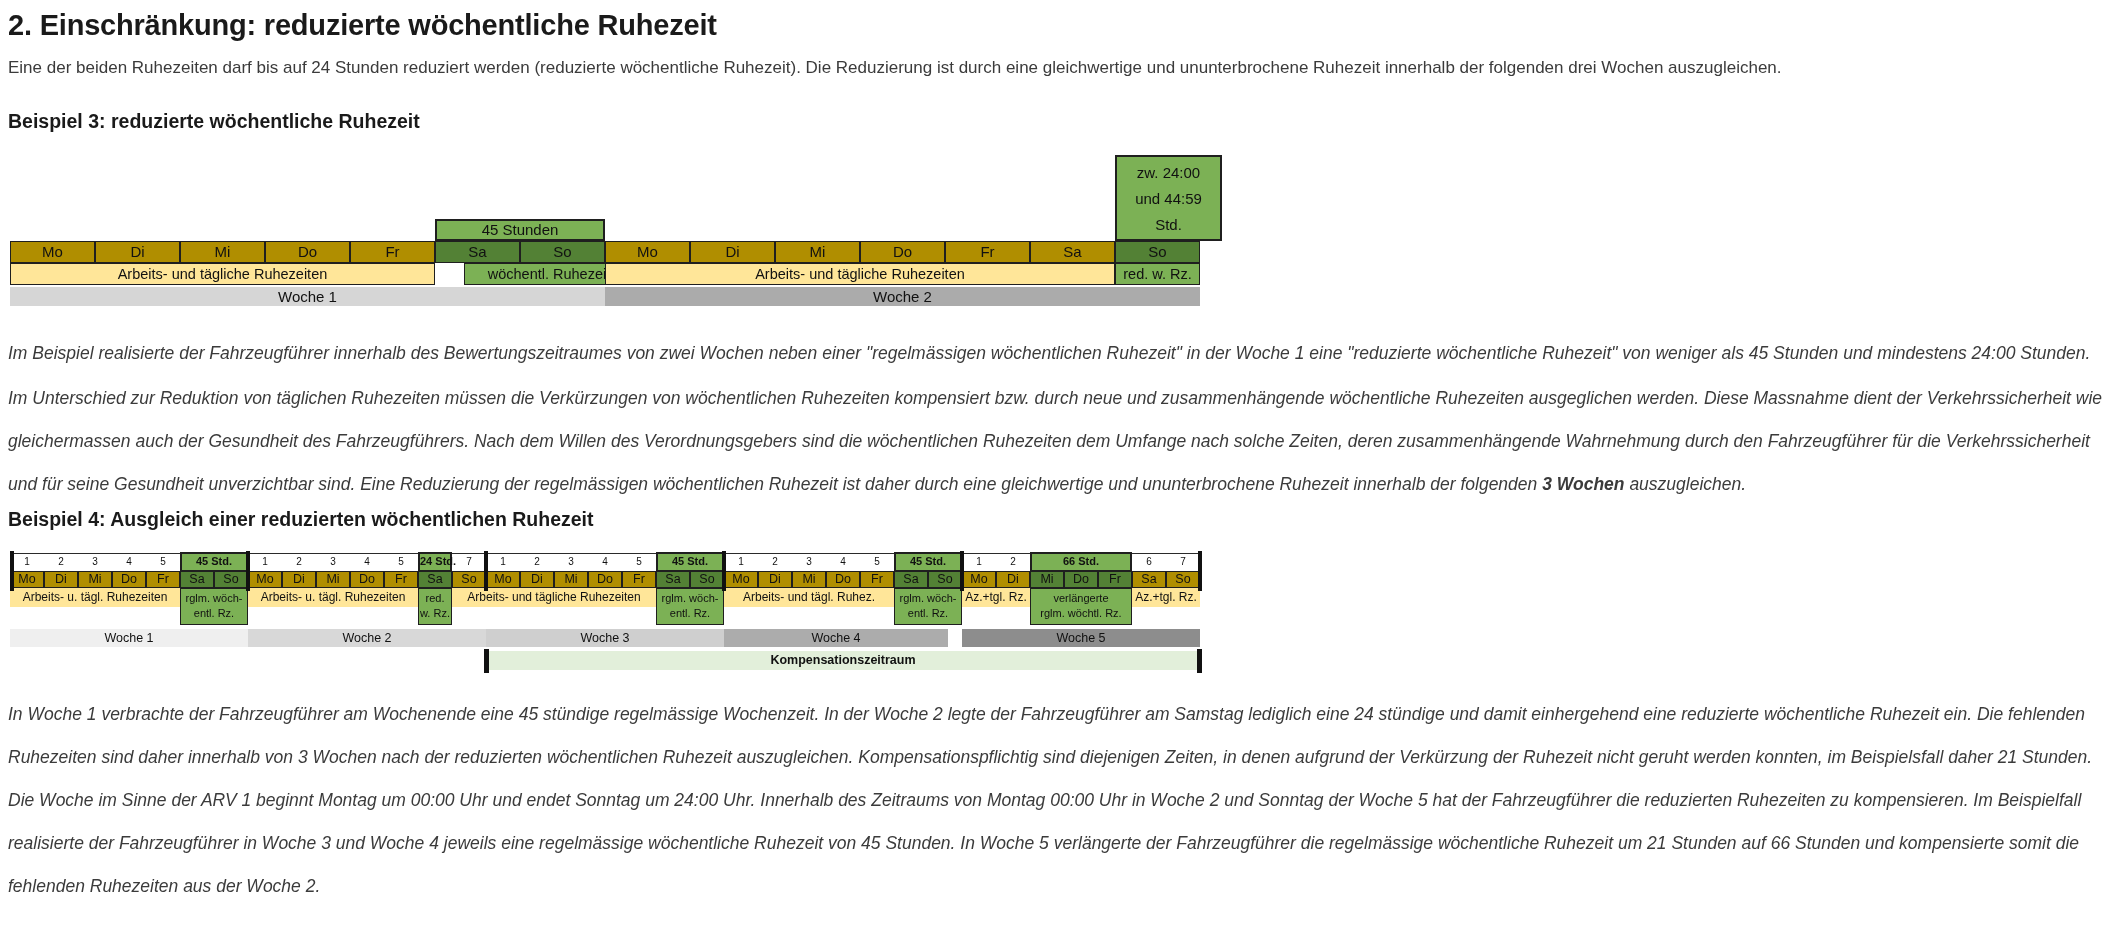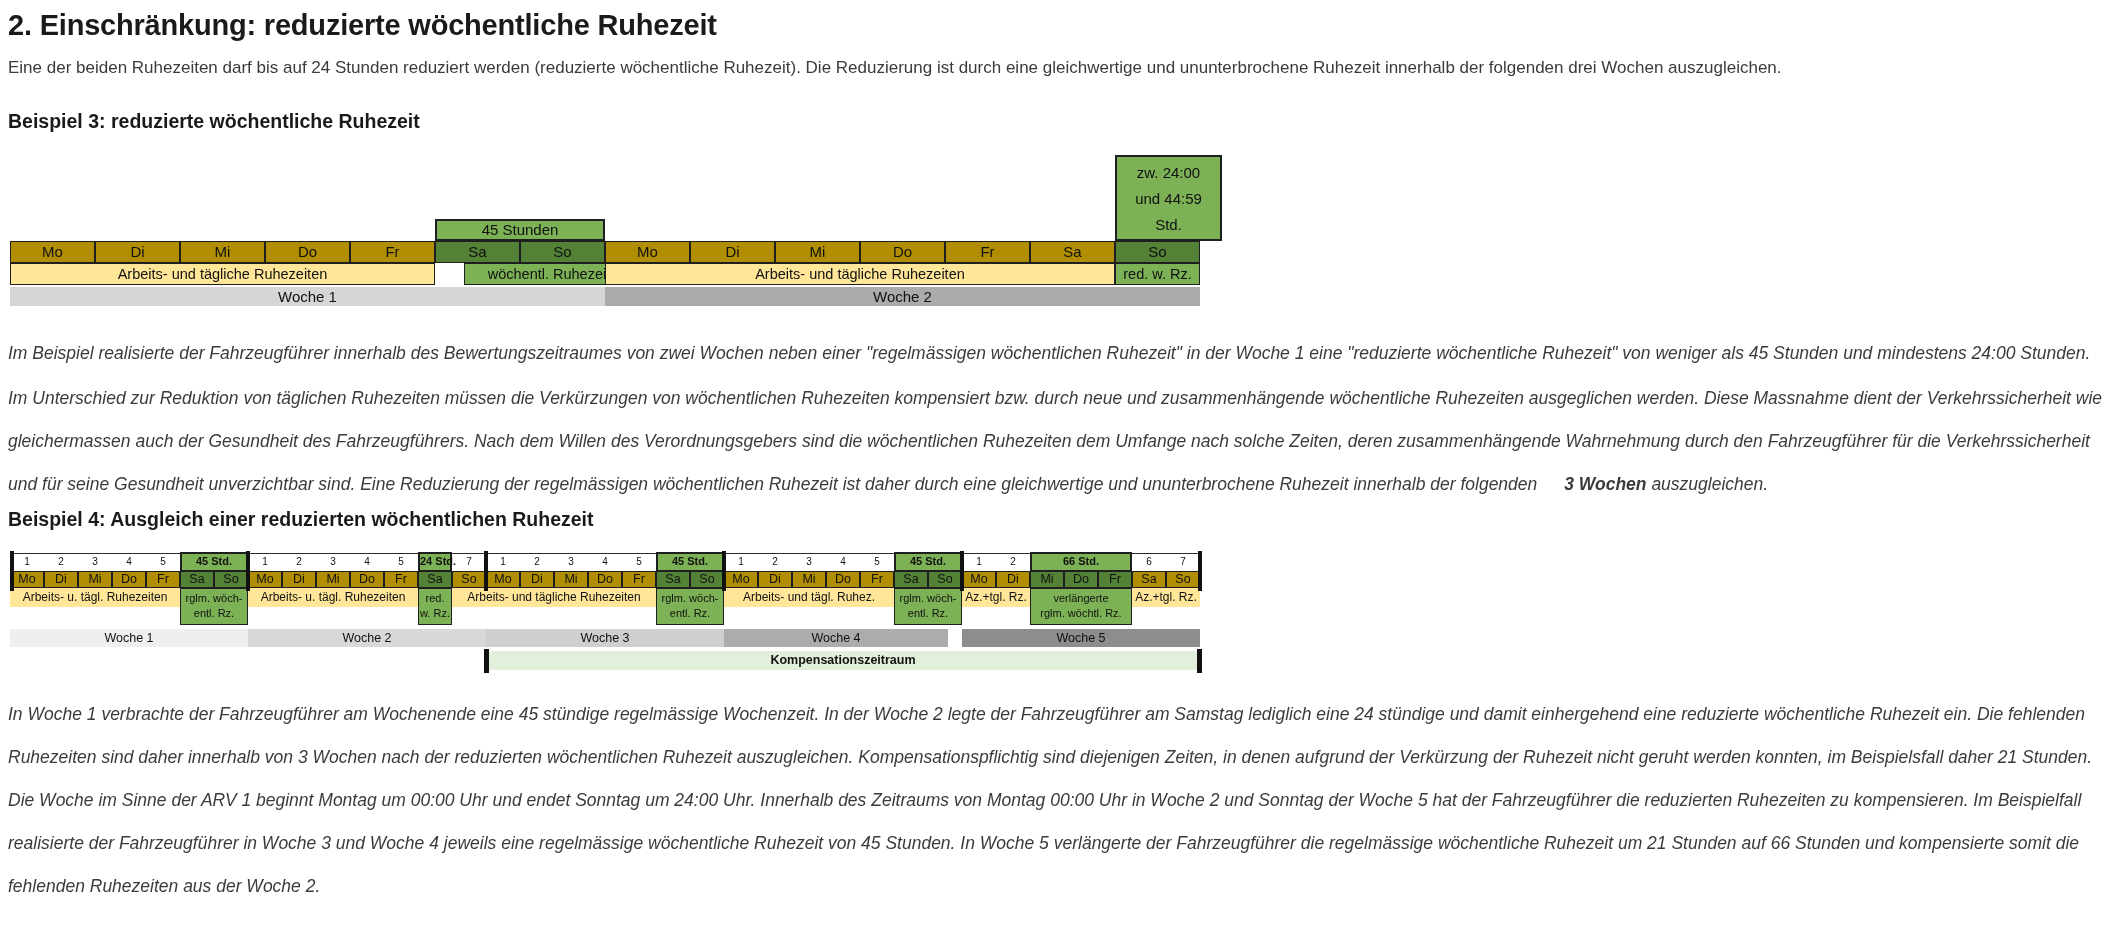--- a/index.html
+++ b/index.html
@@ -5,21 +5,21 @@
   html,body{margin:0;padding:0;background:#fff;}
   body{
     width:2116px;height:951px;box-sizing:border-box;
     padding:6px 8px 0 8px;overflow:hidden;
     font-family:"Liberation Sans", sans-serif;color:#3b3b3b;
   }
   h1{font-size:29px;line-height:34px;margin:2px 0 16px;color:#1a1a1a;letter-spacing:-0.2px;}
   h2{font-size:19.5px;line-height:23px;margin:0 0 22px;color:#1a1a1a;}
   p.intro{font-size:17px;line-height:20px;margin:0 0 32px;}
   p.it{font-style:italic;font-size:17.5px;line-height:43px;margin:0 0 2px;}
-  p.it strong{font-weight:bold;margin-left:22px;}
+  p.it strong{font-weight:bold;}
   .diagram{position:relative;margin:0 0 26px 2px;}
   .b3{height:151px;}
   .b4{height:122px;margin-bottom:18px;}
   .cell{position:absolute;box-sizing:border-box;text-align:center;color:#111;
         white-space:nowrap;overflow:visible;}
   .b3 .day{height:22px;top:86px;border:1px solid #1f1f1f;font-size:15px;line-height:20px;}
   .b3 .phase{height:22px;top:108px;border:1px solid #1f1f1f;font-size:14.5px;line-height:20px;}
   .b3 .week{height:19px;top:132px;font-size:15px;line-height:19px;}
   .b3 .anno{border:2px solid #1f1f1f;font-size:15px;}
   .b4 .topline{position:absolute;left:0;top:0;width:1190px;height:1px;background:#2a2a2a;}

